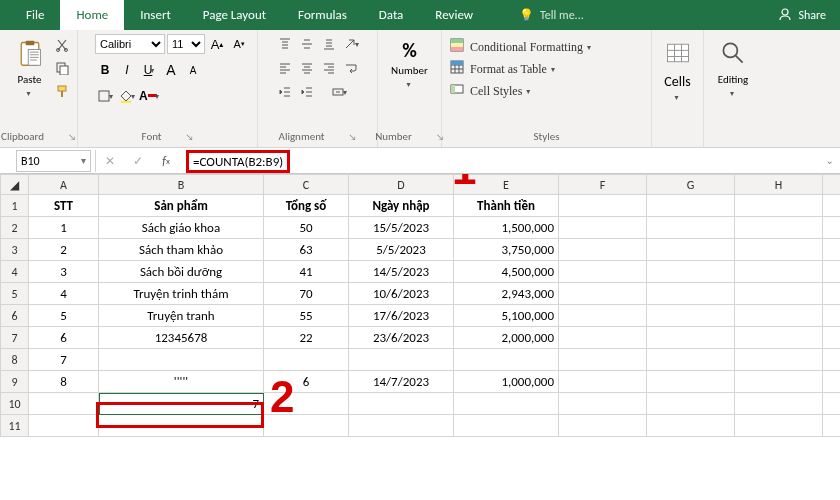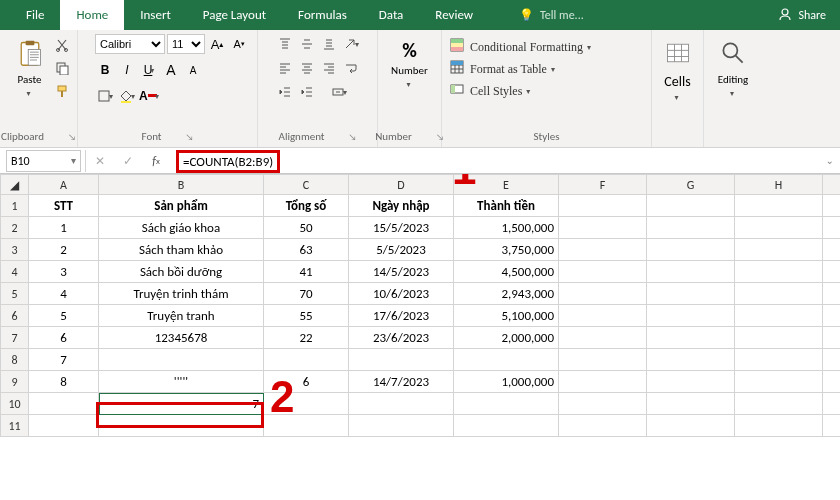--- a/index.html
+++ b/index.html
@@ -25,21 +25,21 @@
 .smallicon svg { width: 14px; height: 14px; }
 .row { display: flex; align-items: center; gap: 2px; padding-left: 9px; }
 select.fontname { width: 70px; height: 20px; font-size: 11px; border: 1px solid #c8c8c8; background: #fff; }
 select.fontsize { width: 38px; height: 20px; font-size: 11px; border: 1px solid #c8c8c8; background: #fff; }
 .ribbtn { width: 20px; height: 20px; display: inline-flex; align-items: center; justify-content: center; font-size: 12px; border: none; background: transparent; }
 .dd { font-size: 8px; color: #555; margin-left: -2px; }
 .fontgroup-content { gap: 6px; }
 
 
 .fbar { height: 26px; border-bottom: 1px solid #c8c8c8; display: flex; align-items: center; background: #fff; position: relative; }
-.namebox { width: 75px; height: 22px; border: 1px solid #c8c8c8; margin: 0 4px 0 6px; padding: 0 4px; font-size: 12px; display: flex; align-items: center; }
+.namebox { width: 75px; height: 22px; border: 1px solid #c8c8c8; margin: 0 4px 0 16px; padding: 0 4px; font-size: 12px; display: flex; align-items: center; }
 .namebox .dd2 { margin-left: auto; color: #777; font-size: 10px; }
 .fx-btn { width: 28px; height: 22px; display: inline-flex; align-items: center; justify-content: center; color: #555; }
 .formula-input { flex: 1; height: 22px; padding: 0 6px; font-size: 13px; border: none; outline: none; font-family: Calibri, sans-serif; position: relative; }
 .formula-input span.hl { border: 3px solid #d60000; padding: 1px 4px; display: inline-block; }
 .fbar .expand { margin-right: 6px; color: #888; font-size: 10px; }
 
 
 .gridwrap { position: relative; height: 326px; overflow: hidden; }
 table.grid { border-collapse: collapse; table-layout: fixed; width: 840px; }
 .colhdr th { background: #f3f2f1; border: 1px solid #d4d4d4; font-weight: normal; color: #333; height: 20px; font-size: 12px; }

